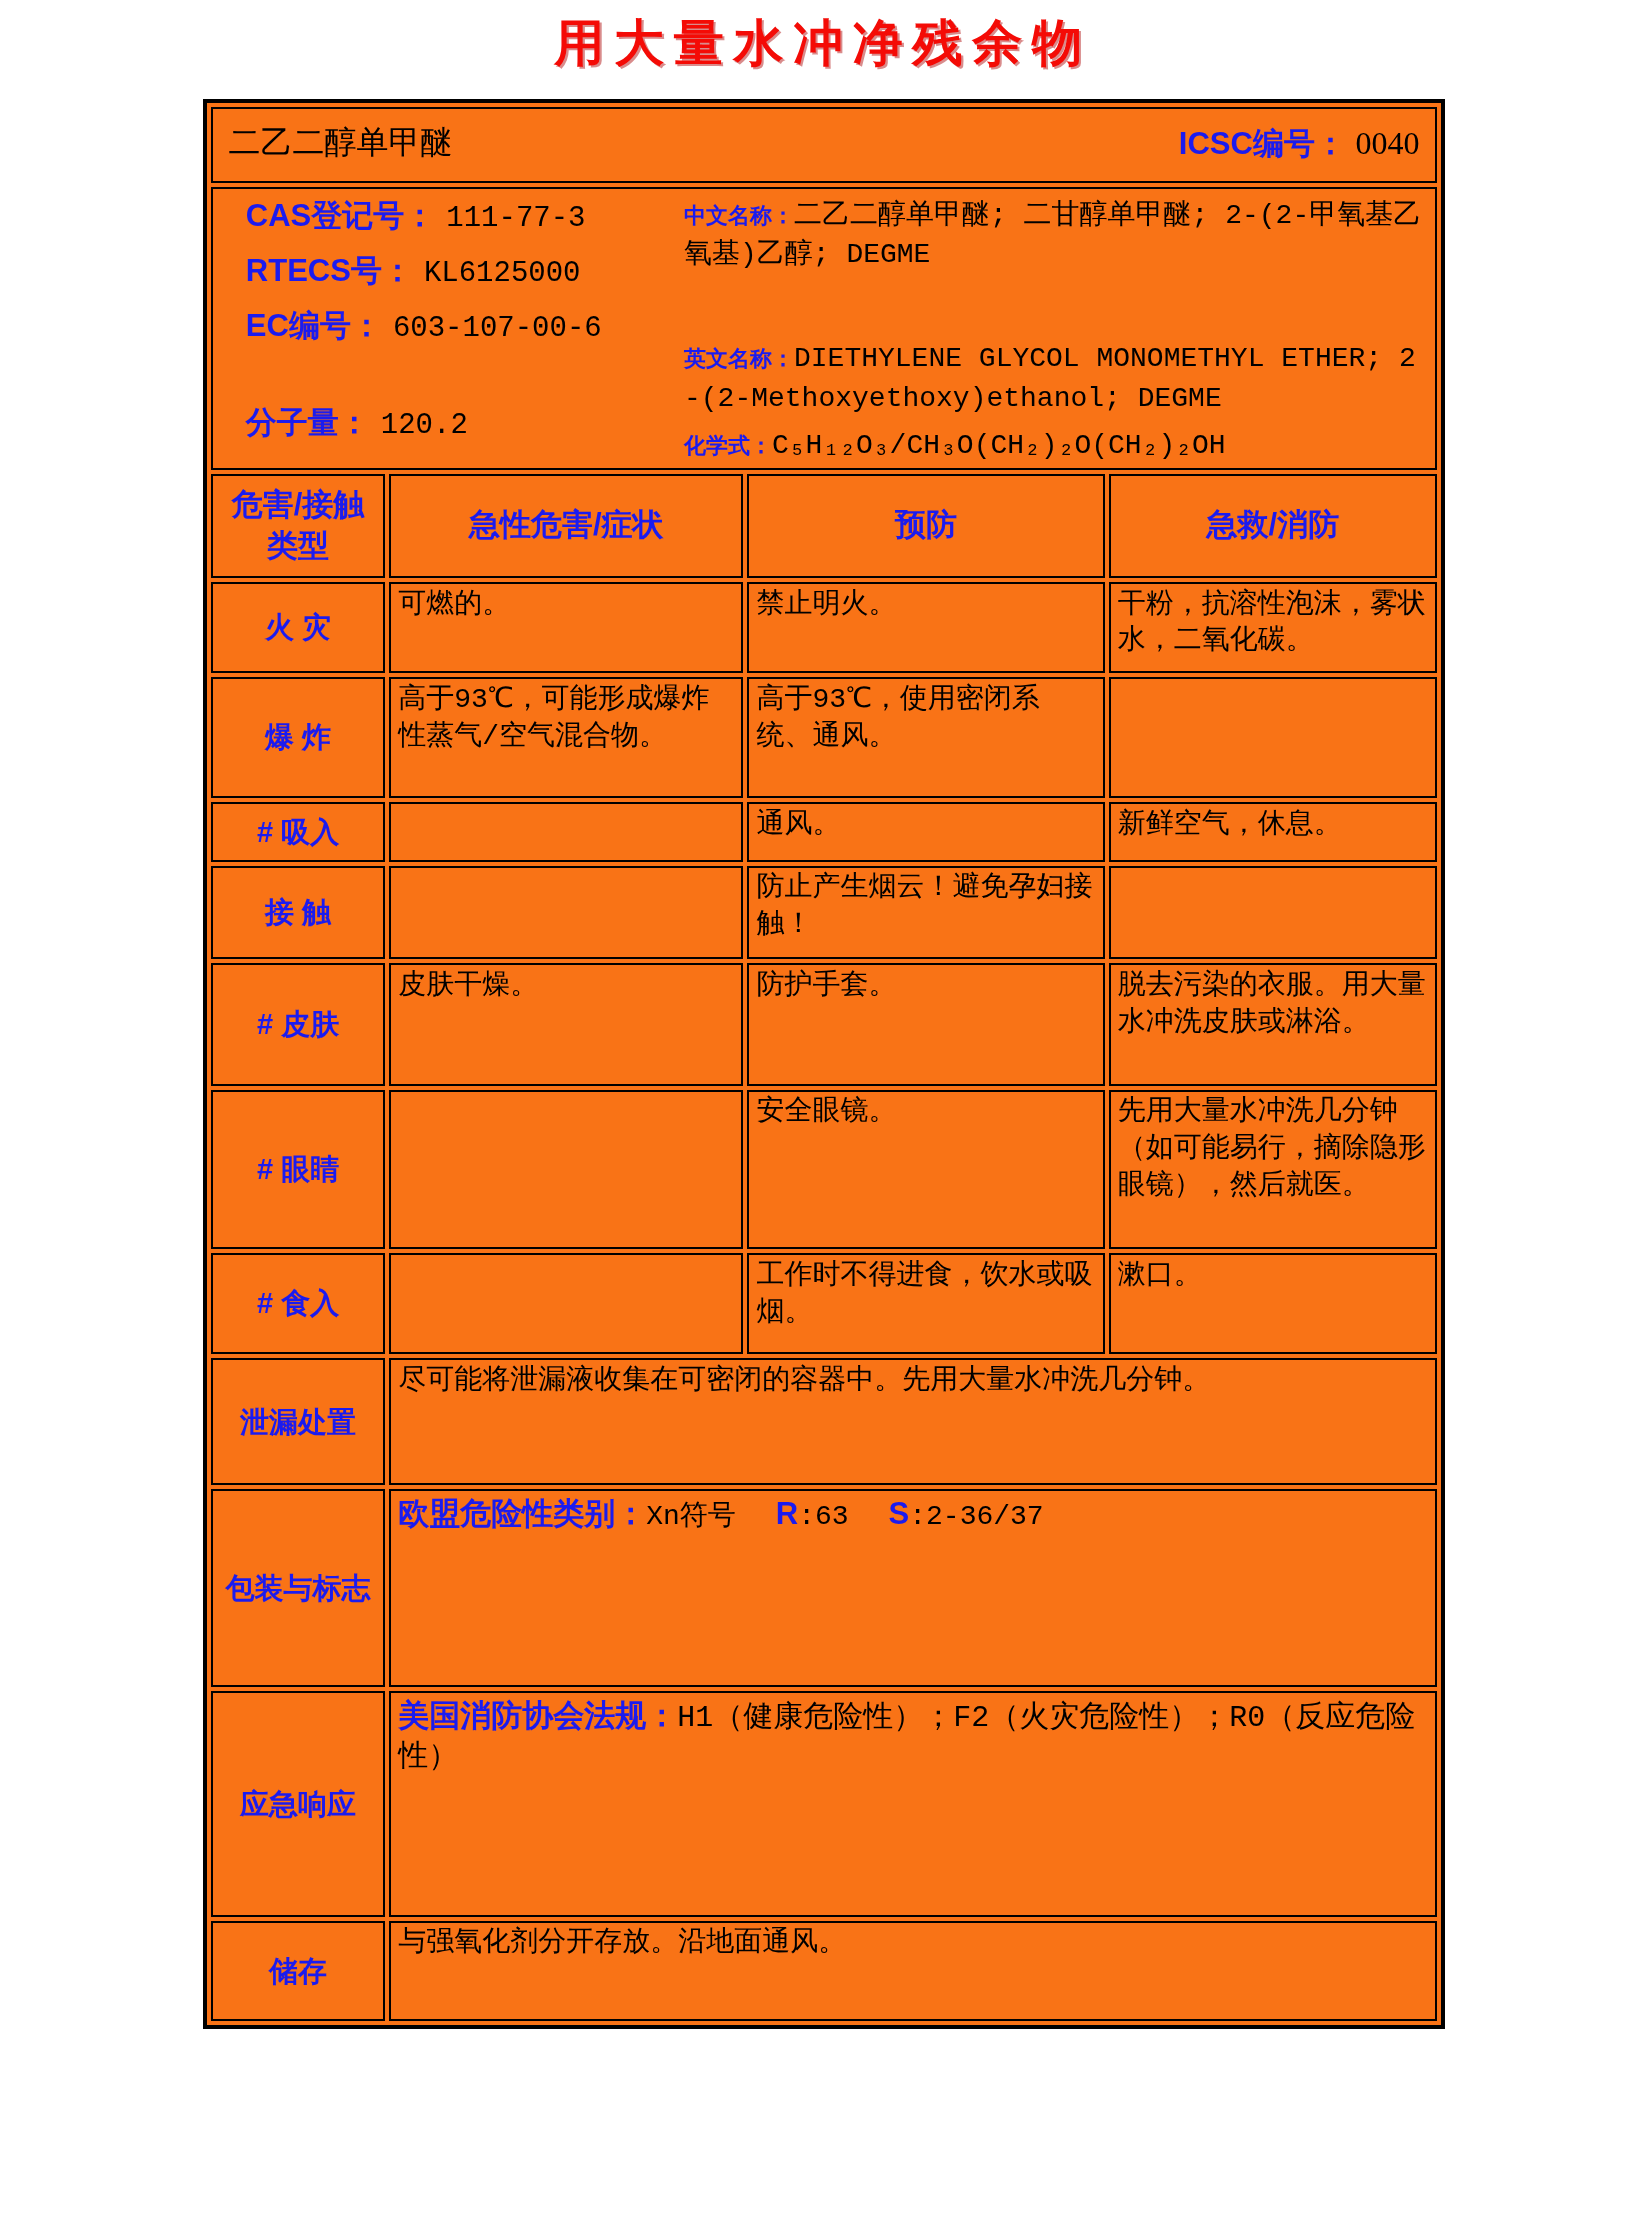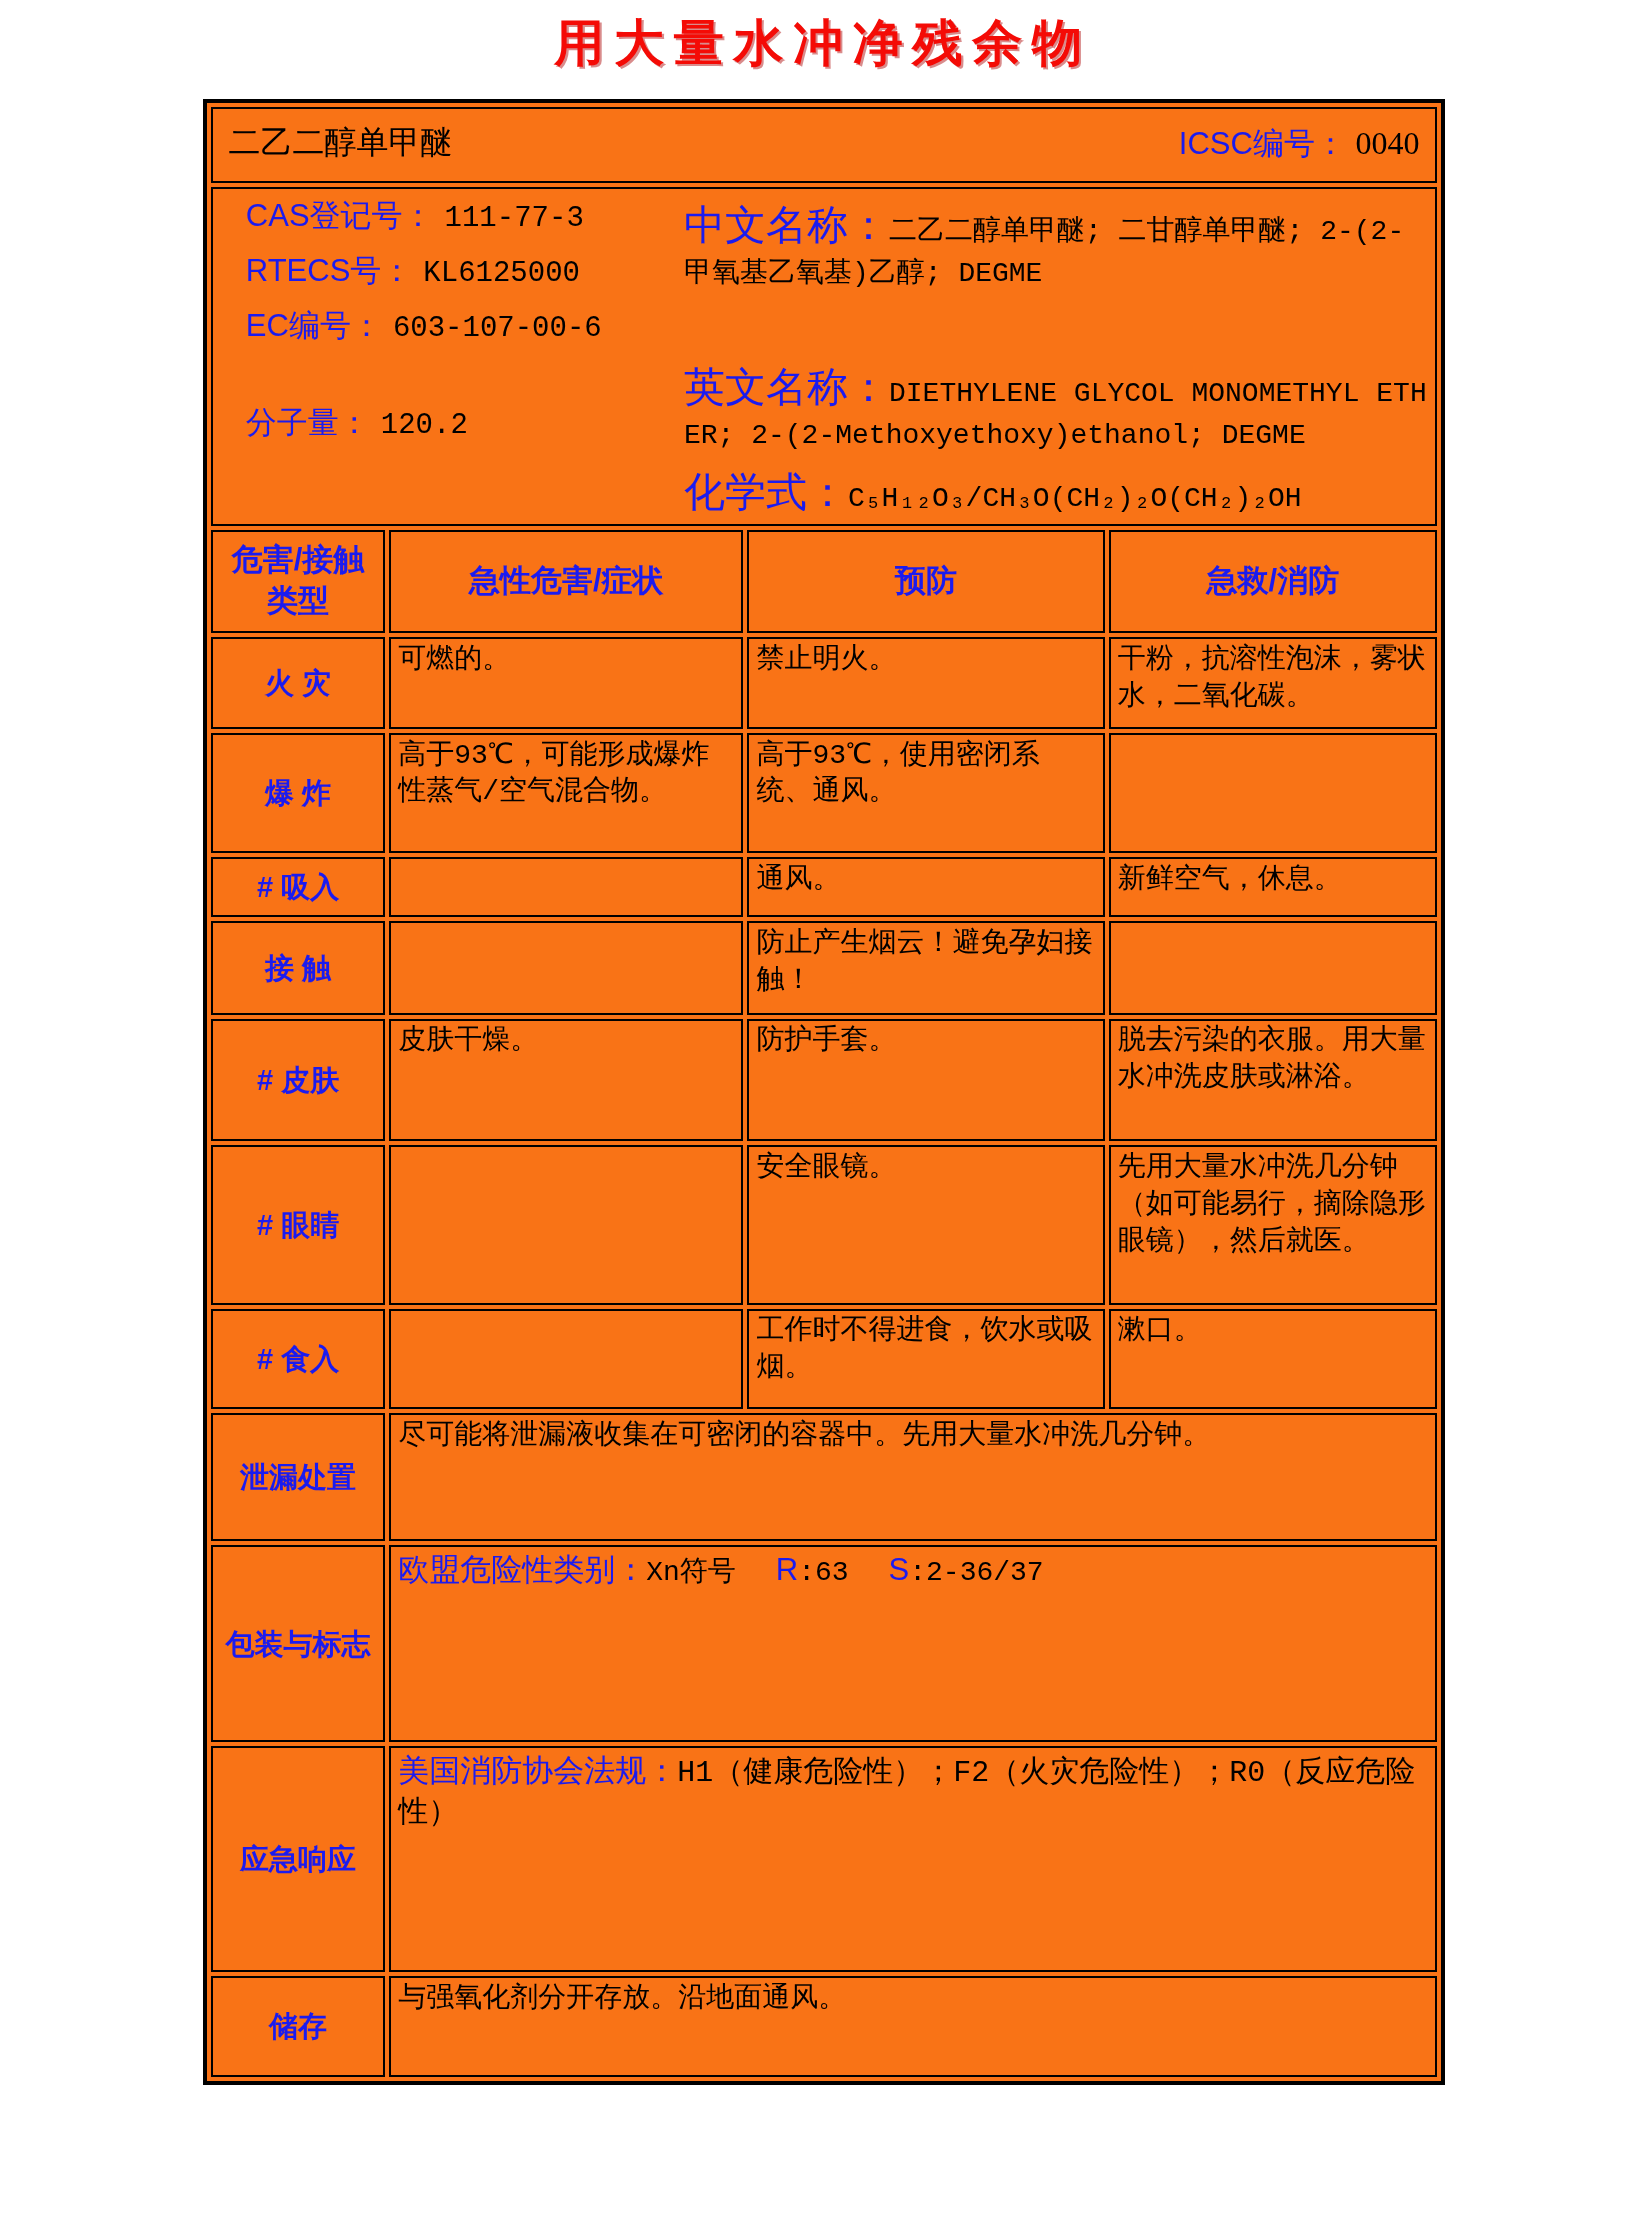--- a/index.html
+++ b/index.html
@@ -45,21 +45,21 @@
     vertical-align: top;
     padding: 2.8px 7px;
     font-size: 28px;
     line-height: 1.32;
     overflow: hidden;
     word-break: break-all;
   }
   
   .blue {
     color: #1b1bef;
-    font-weight: normal;
+    font-weight: bold;
     font-family: "Liberation Sans", "DejaVu Sans", sans-serif;
   }
   
   td.hdr-cell { vertical-align: middle; }
   .hdr-flex {
     display: flex;
     justify-content: space-between;
     align-items: center;
     padding: 0 8.4px;
   }
@@ -68,21 +68,21 @@
   .hdr-icsc .num { font-size: 32px; color: #000; font-weight: normal; font-family: Liberation Serif, serif; margin-left: 9.7px; }
   
   .info-flex { display: flex; align-items: flex-start; padding-top: 4.2px; justify-content: flex-end; }
   .info-left { width: 434px; flex: none; }
   .info-right { width: 744px; flex: none; margin-left: 4.2px; }
   .info-line { margin: 0 0 12.5px 0; font-size: 31px; white-space: nowrap; }
   .info-line .blue { font-size: 31px; }
   .info-line .val { font-size: 29px; margin-left: 11px; }
   .mw-line { margin-top: 54px; }
   .name-para { margin: 0; font-size: 28px; line-height: 1.42; }
-  .name-para .blue { font-size: 41px; }
+  .name-para .blue { font-size: 22px; }
   .en-para { margin-top: 64px; }
   .formula-para { margin-top: 7px; white-space: nowrap; }
   
   td.col-head {
     vertical-align: middle;
     text-align: center;
     font-size: 31px;
     color: #1b1bef;
     font-weight: bold;
     font-family: "Liberation Sans", "DejaVu Sans", sans-serif;

